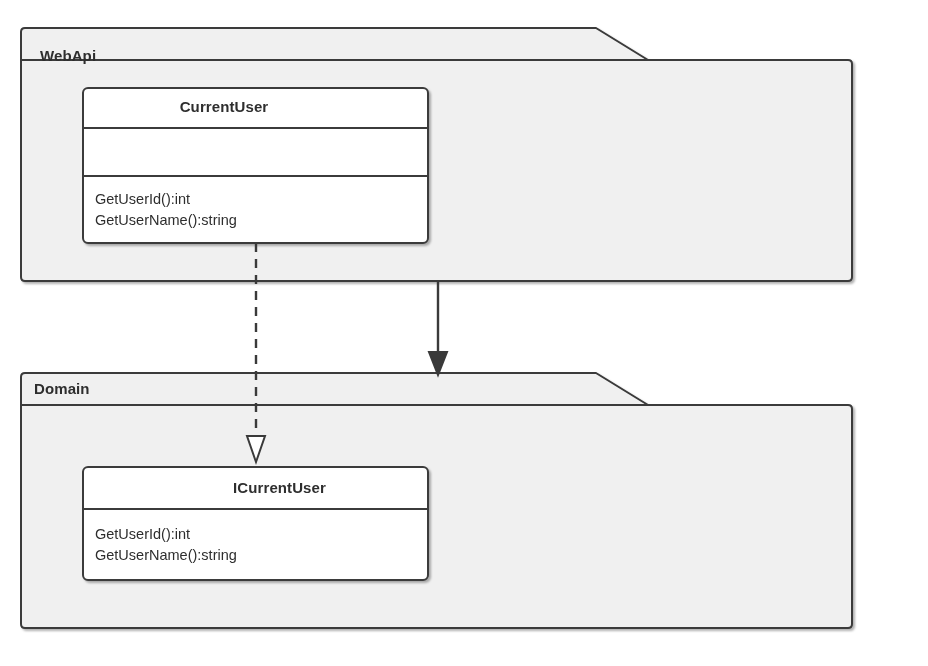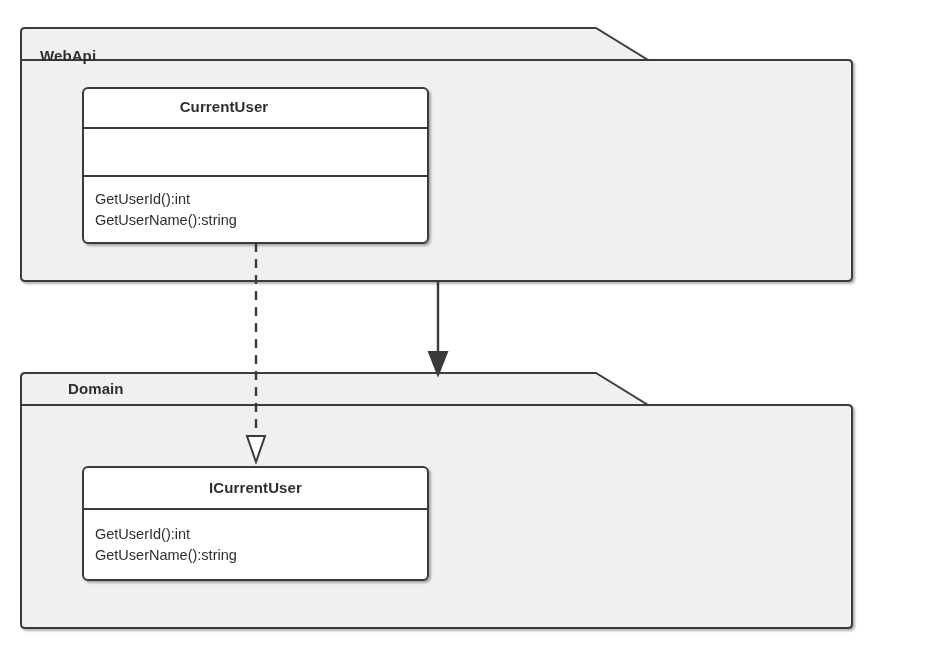--- a/index.html
+++ b/index.html
@@ -118,21 +118,21 @@
 
   <div class="txt pkg-label" style="left:40px; top:36px;margin-top:12px;">WebApi</div>
 
   <div class="txt cls-title" style="left:83px; top:99px; width:282px;">CurrentUser</div>
 
 
   <div class="txt cls-member" style="left:95px; top:189px;">GetUserId():int</div>
 
   <div class="txt cls-member" style="left:95px; top:210px;">GetUserName():string</div>
 
-  <div class="txt pkg-label" style="left:34px; top:381px;margin-left:34px;">Domain</div>
+  <div class="txt pkg-label" style="left:34px; top:381px;">Domain</div>
 
-  <div class="txt cls-title" style="left:83px; top:480px; width:345px;">ICurrentUser</div>
+  <div class="txt cls-title" style="left:83px; top:480px; width:345px;padding-left:24px;">ICurrentUser</div>
 
   <div class="txt cls-member" style="left:95px; top:524px;">GetUserId():int</div>
 
   <div class="txt cls-member" style="left:95px; top:545px;">GetUserName():string</div>
 
 </div>
 
 </body></html>

